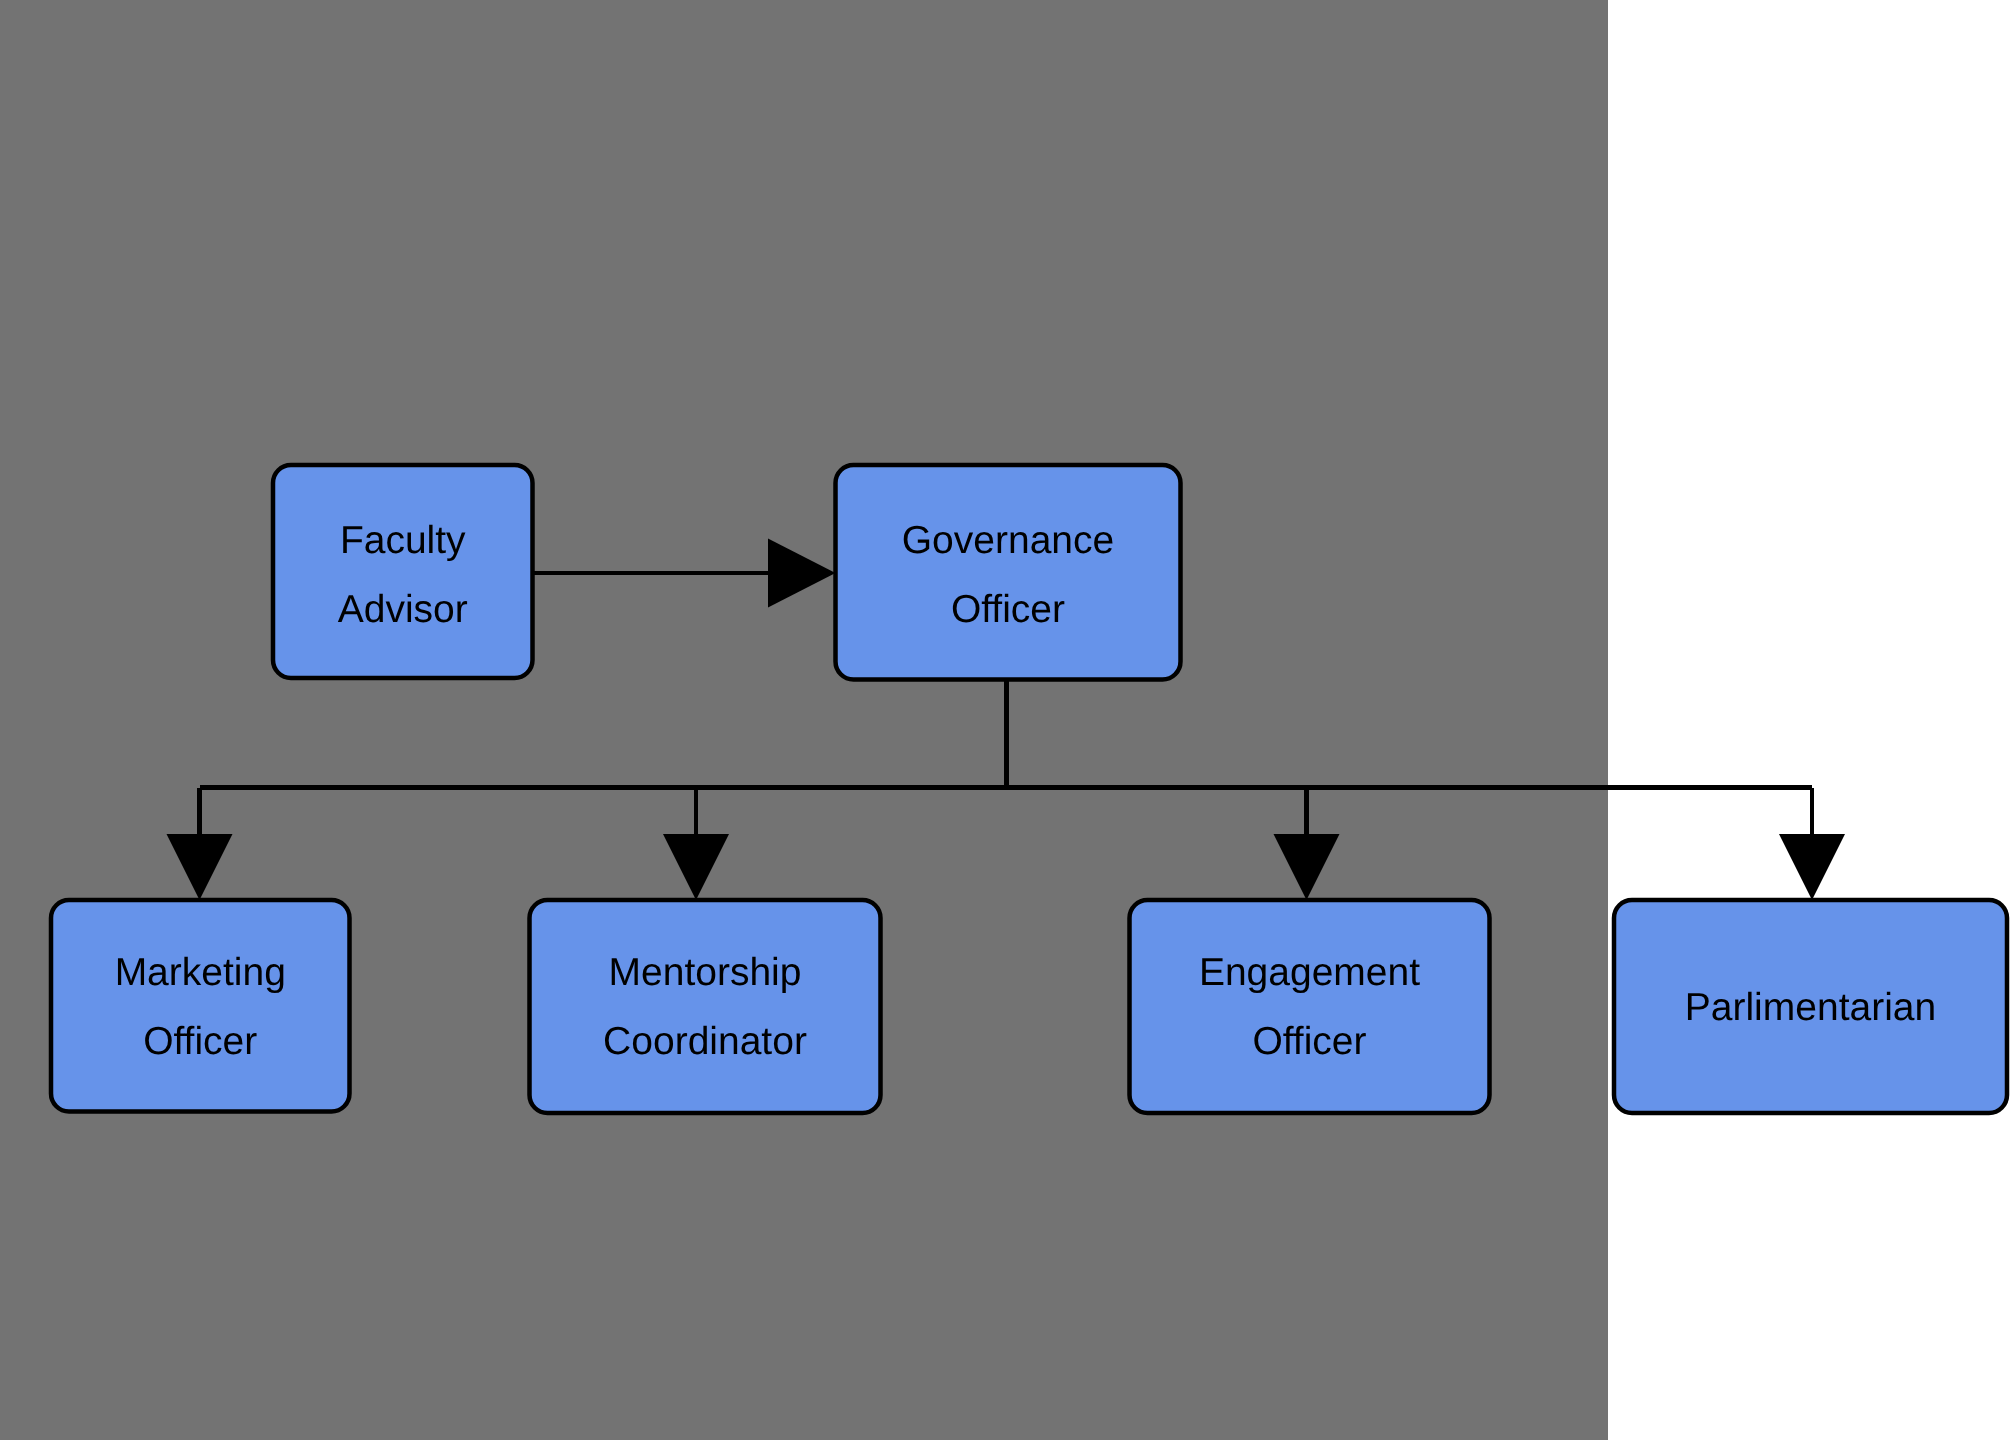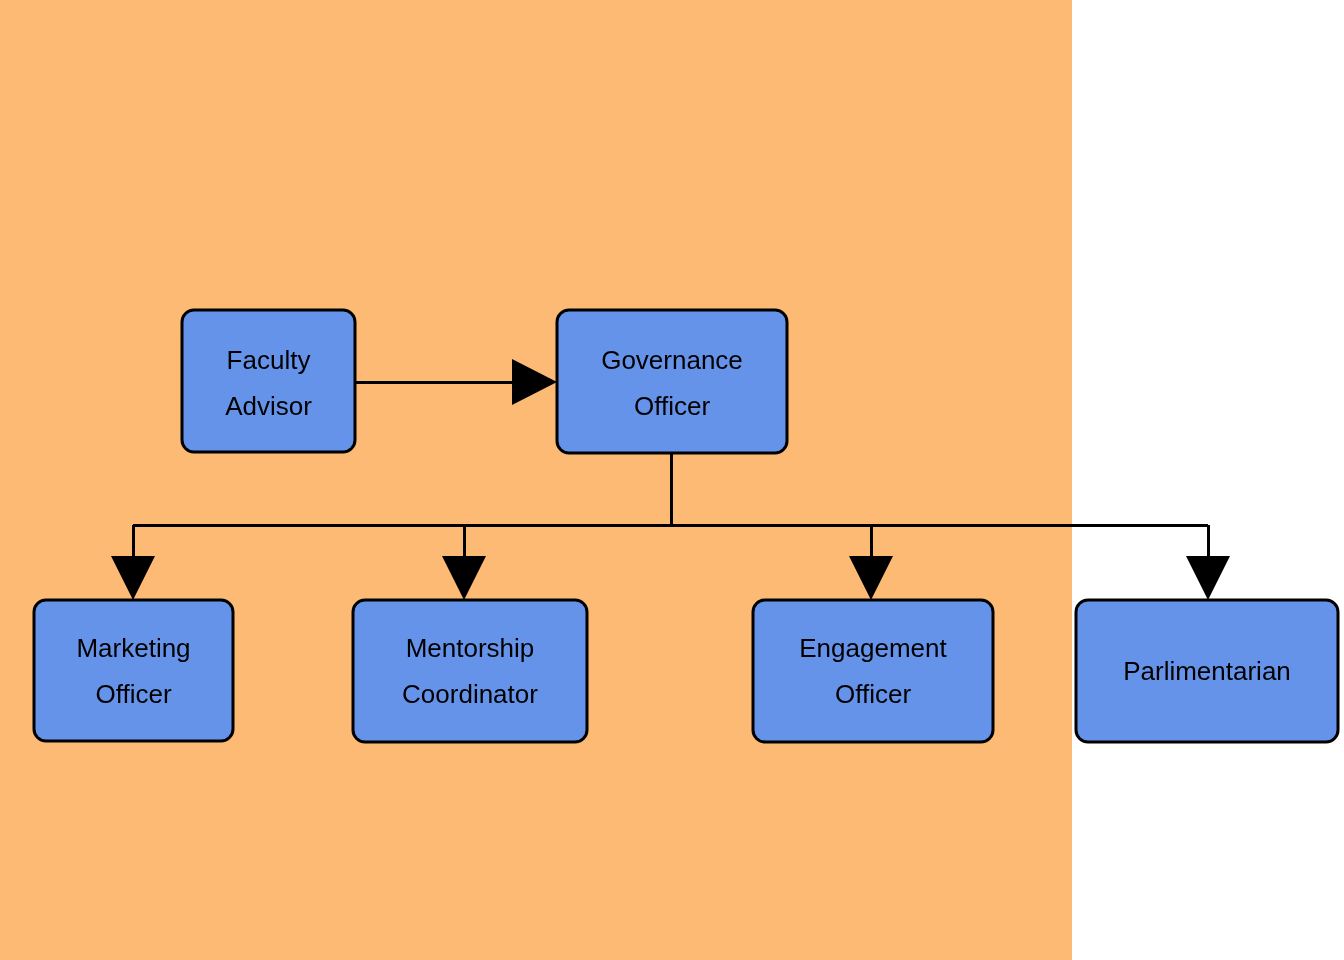--- a/index.html
+++ b/index.html
@@ -11,21 +11,21 @@
   body {
     width: 1344px;
     height: 960px;
     font-family: "Liberation Sans", sans-serif;
     overflow: hidden;
   }
   #chart-canvas {
     position: relative;
     width: 1072px;
     height: 960px;
-    background: #fdba74;
+    background: #737373;
   }
   #chart-svg {
     position: absolute;
     top: 0;
     left: 0;
     width: 1344px;
     height: 960px;
     display: block;
   }
   .node-box {

